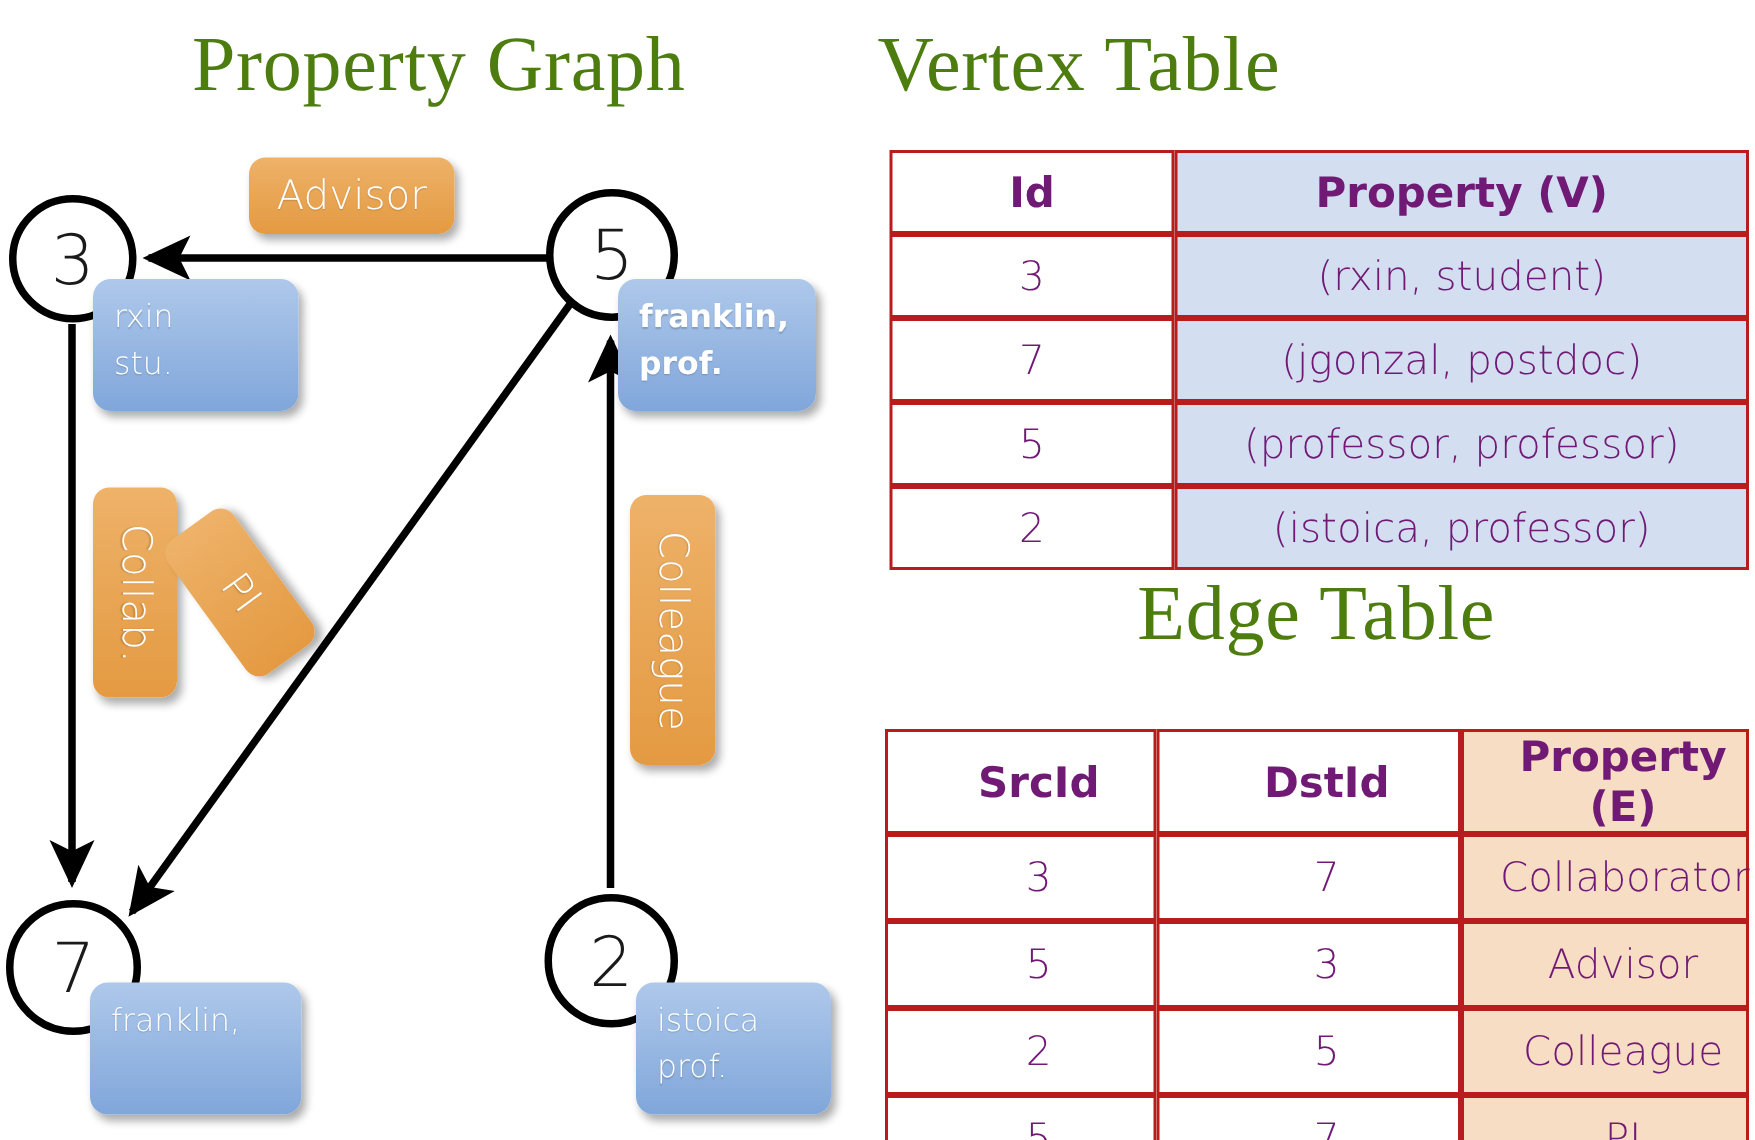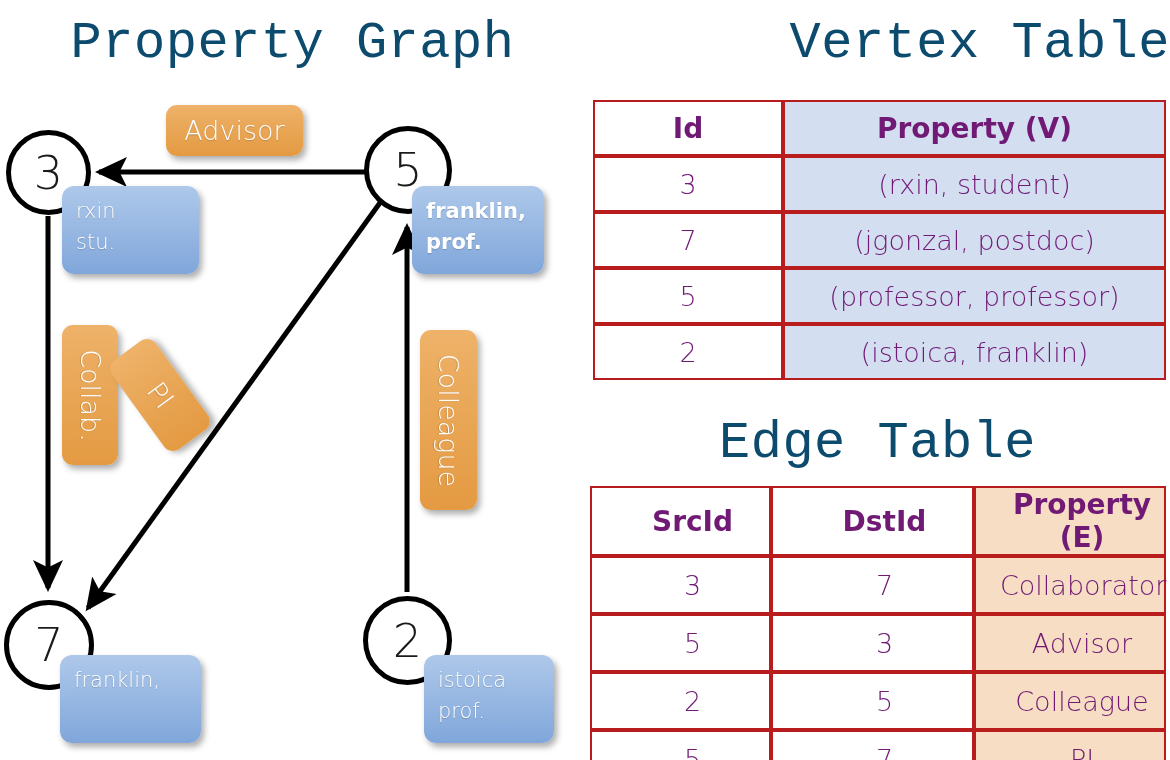--- a/index.html
+++ b/index.html
@@ -12,38 +12,38 @@
     height: 760px;
     position: relative;
     overflow: hidden;
     font-family: "Liberation Sans", sans-serif;
     color: #000000;
   }
 
   
   .heading {
     position: absolute;
-    font-family: Liberation Mono, monospace;
-    font-weight: 300;
-    color: #0c4a6e;
+    font-family: Liberation Serif, serif;
+    font-weight: 300;
+    color: #4d7c0f;
     white-space: nowrap;
     letter-spacing: 0.5px;
   }
   #title-property-graph {
     left: 0; top: 14px; width: 585px;
     text-align: center;
     font-size: 52px;
   }
   #title-vertex-table {
     left: 585px; top: 14px; width: 585px;
-    text-align: right;
+    text-align: left;
     font-size: 52px;
   }
   #title-edge-table {
-    left: 585px; top: 414px; width: 585px;
+    left: 585px; top: 380px; width: 585px;
     text-align: center;
     font-size: 52px;
   }
 
   
   #graph-panel {
     position: absolute;
     left: 0; top: 0;
     width: 585px; height: 760px;
   }
@@ -223,21 +223,21 @@
     <tr>
       <td>7</td>
       <td class="vt-prop">(jgonzal, postdoc)</td>
     </tr>
     <tr>
       <td>5</td>
       <td class="vt-prop">(professor, professor)</td>
     </tr>
     <tr>
       <td>2</td>
-      <td class="vt-prop">(istoica, franklin)</td>
+      <td class="vt-prop">(istoica, professor)</td>
     </tr>
   </tbody>
 </table>
 
 <table id="edge-table" class="data-table">
   <thead>
     <tr>
       <th style="width:153px;">SrcId</th>
       <th style="width:175px;">DstId</th>
       <th class="et-prop">Property (E)</th>

